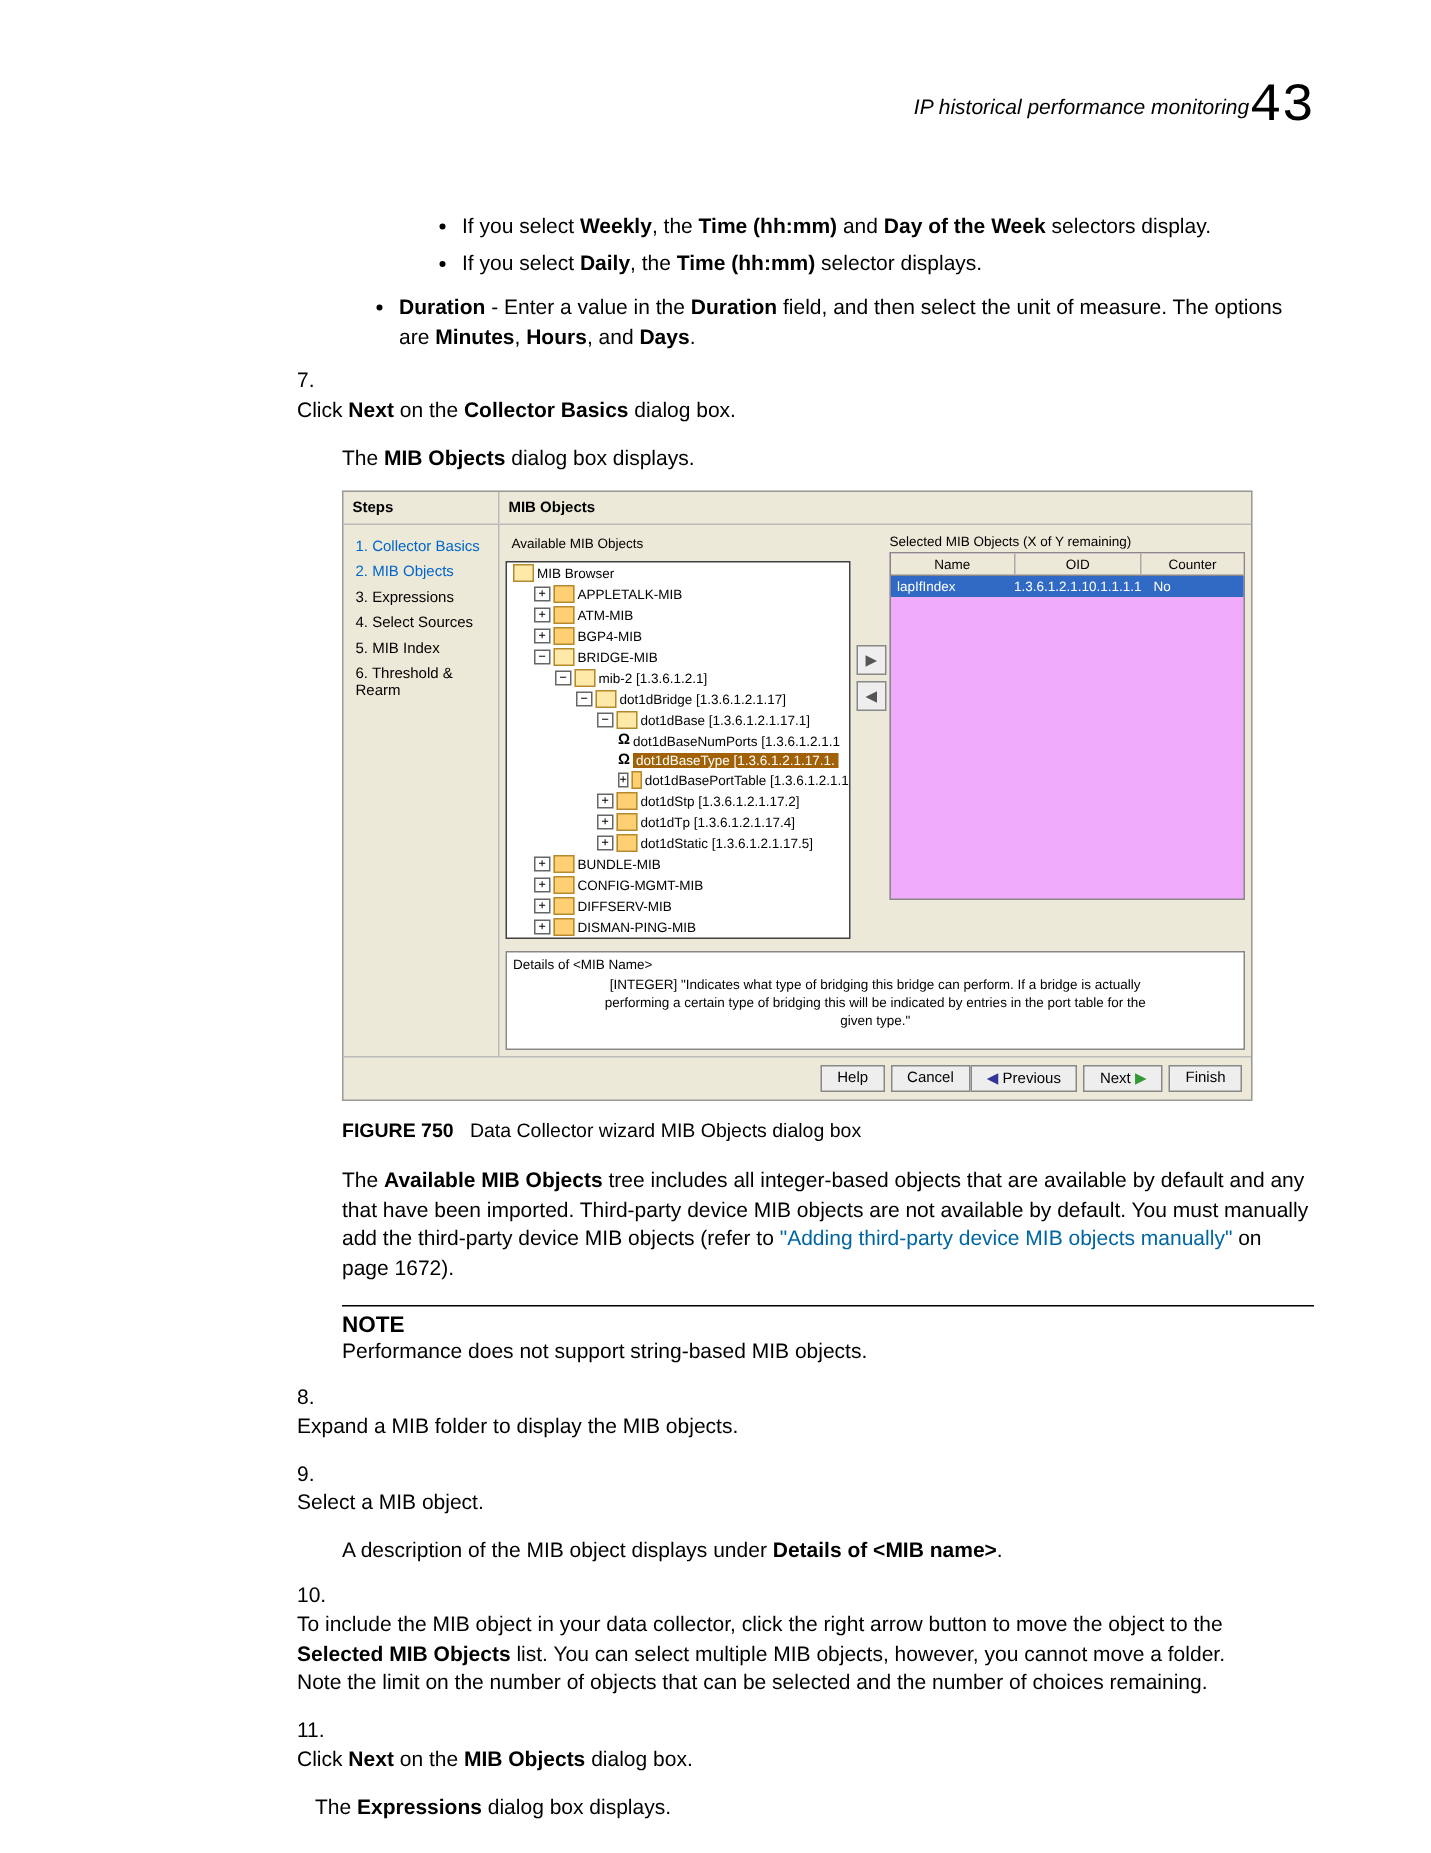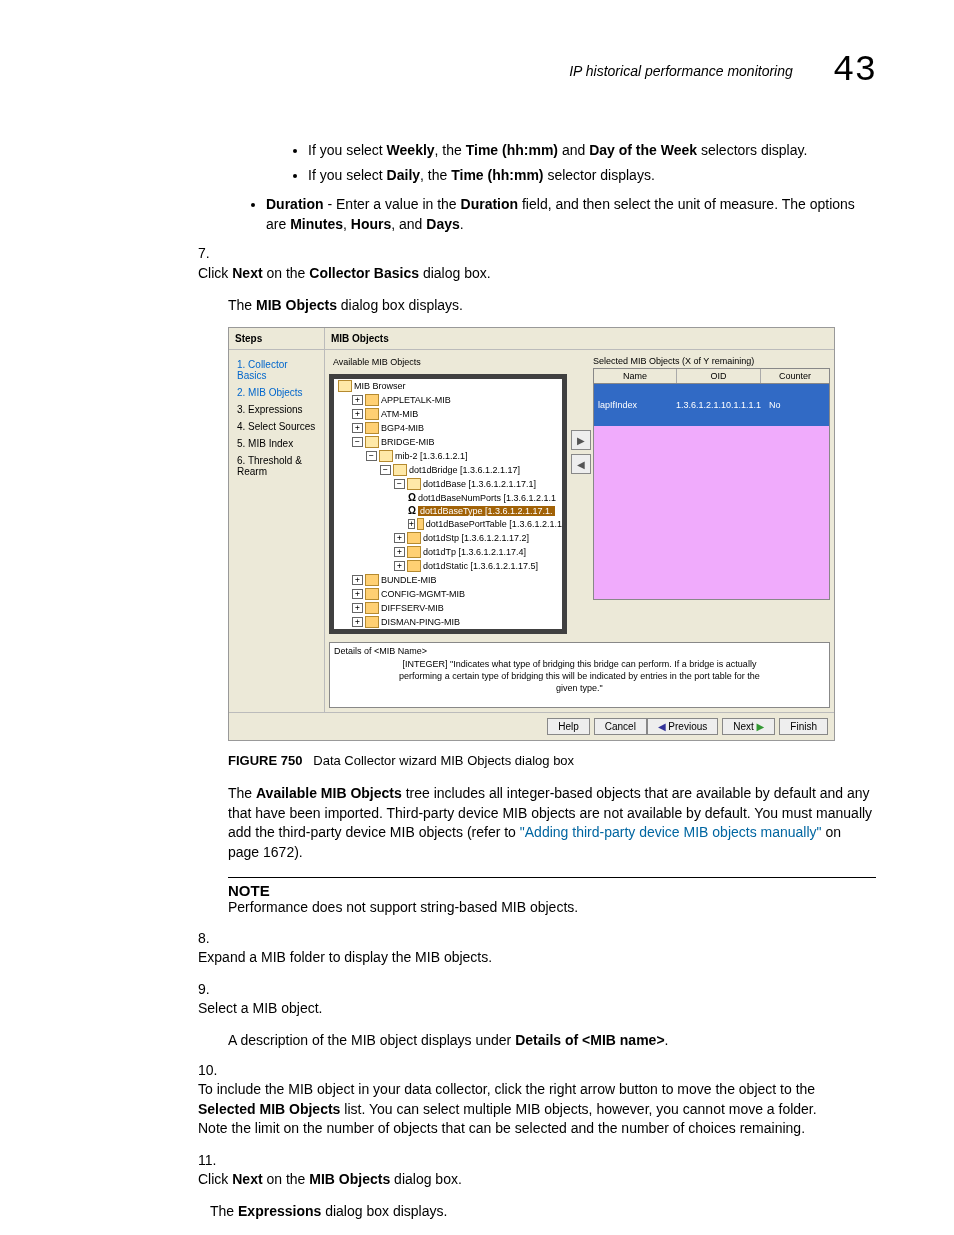--- a/index.html
+++ b/index.html
@@ -1,17 +1,17 @@
 <!DOCTYPE html>
 <html><head>
 <meta charset="utf-8">
 <style>
 body{margin:0;background:#fff;font-family:Arial,Helvetica,sans-serif;color:#000;font-size:14px}
 .page{width:954px;min-height:1235px;margin:0 auto;padding:50px 78px 50px 78px;box-sizing:border-box;position:relative}
-.header{display:flex;justify-content:flex-end;align-items:center;gap:40px;margin-bottom:50px}
+.header{display:flex;justify-content:flex-end;align-items:center;margin-bottom:50px}
 .header-title{font-style:italic;font-size:14px}
 .chapter-num{font-family:Liberation Mono, monospace;font-size:36px;font-weight:500}
 .content-main{margin-left:148px}
 .content-indent{margin-left:190px}
 ul.sub{list-style:disc;padding-left:40px;margin:0 0 10px 0}
 ul.main{list-style:disc;padding-left:40px;margin:0 0 10px 0}
 ul li{margin-bottom:5px;line-height:1.4}
 b{font-weight:700}
 .step-num{display:inline-block;width:28px;vertical-align:top}
 .step{margin-bottom:12px;line-height:1.4}
@@ -25,21 +25,21 @@
 .dialog{width:605px;margin:12px 0;font-family:Tahoma,Arial,sans-serif;font-size:10px;background:#ece9d8;border:1px solid #999}
 .dialog-body{display:flex}
 .steps-col{width:126px;border-right:1px solid #bbb}
 .steps-header{font-weight:700;padding:5px 6px;border-bottom:1px solid #bbb;font-size:10px}
 .steps-list{padding:6px 8px}
 .steps-list div{padding:3px 0;font-size:10px}
 .steps-list .active{color:#0066cc}
 .mib-col{flex:1}
 .mib-header{font-weight:700;padding:5px 6px;border-bottom:1px solid #bbb;font-size:10px}
 .mib-content{display:flex}
-.tree-panel{width:228px;border:5px solid #404040;margin:4px;background:#fff;height:250px;overflow:hidden}
+.tree-panel{width:228px;border:1px solid #404040;margin:4px;background:#fff;height:250px;overflow:hidden}
 .tree-title{font-size:9px;padding:3px 4px}
 .tree{font-size:9px;padding-left:4px}
 .tree-row{white-space:nowrap;padding:1px 0;display:flex;align-items:center;gap:2px}
 .treeicon-exp{font-family:monospace;width:9px;display:inline-block;text-align:center;border:1px solid #666;font-size:8px;line-height:8px;background:#fff}
 .treeicon-col{font-family:monospace;width:9px;display:inline-block;text-align:center;border:1px solid #666;font-size:8px;line-height:8px;background:#fff}
 .folder-closed{width:12px;height:10px;display:inline-block;background:#ffd073;border:1px solid #b58a2f}
 .folder-open{width:12px;height:10px;display:inline-block;background:#ffe9a8;border:1px solid #b58a2f}
 .omega{font-weight:700;font-size:10px}
 .tree-sel{background:#a16207;color:#fff;padding:0 2px}
 .ind{padding-left:14px}
@@ -51,21 +51,21 @@
 .arrow-btn{width:18px;height:18px;border:1px solid #888;background:#eee;display:flex;align-items:center;justify-content:center;font-size:10px;color:#555}
 .selected-panel{flex:1;margin:4px 4px 4px 0}
 .sel-title{font-size:9px;padding:2px 0}
 .sel-table{border:1px solid #888;background:#f0abfc;height:230px}
 .sel-th{display:flex;background:#ece9d8;border-bottom:1px solid #888}
 .sel-th div{padding:2px 6px;font-size:9px;text-align:center}
 .sel-th .c1{width:70px;border-right:1px solid #aaa}
 .sel-th .c2{flex:1;border-right:1px solid #aaa}
 .sel-th .c3{width:56px}
 .sel-row{display:flex;font-size:9px;background:#316ac5;color:#fff}
-.sel-row div{padding:16px 4px}
+.sel-row div{padding:2px 4px}
 .sel-row .c1{width:70px}
 .sel-row .c2{flex:1}
 .sel-row .c3{width:56px}
 .details-box{margin:4px;border:1px solid #888;background:#fff;height:64px}
 .details-title{font-size:9px;padding:3px 4px}
 .details-text{font-size:9px;padding:0 60px;text-align:center;line-height:1.3}
 .dialog-footer{display:flex;justify-content:flex-end;padding:5px 6px;border-top:1px solid #bbb}
 .dlg-btn{font-size:10px;padding:2px 10px;background:#eee;border:1px solid #888}
 .footer-right{display:flex;gap:4px}
 .prev-arrow{color:#339}

